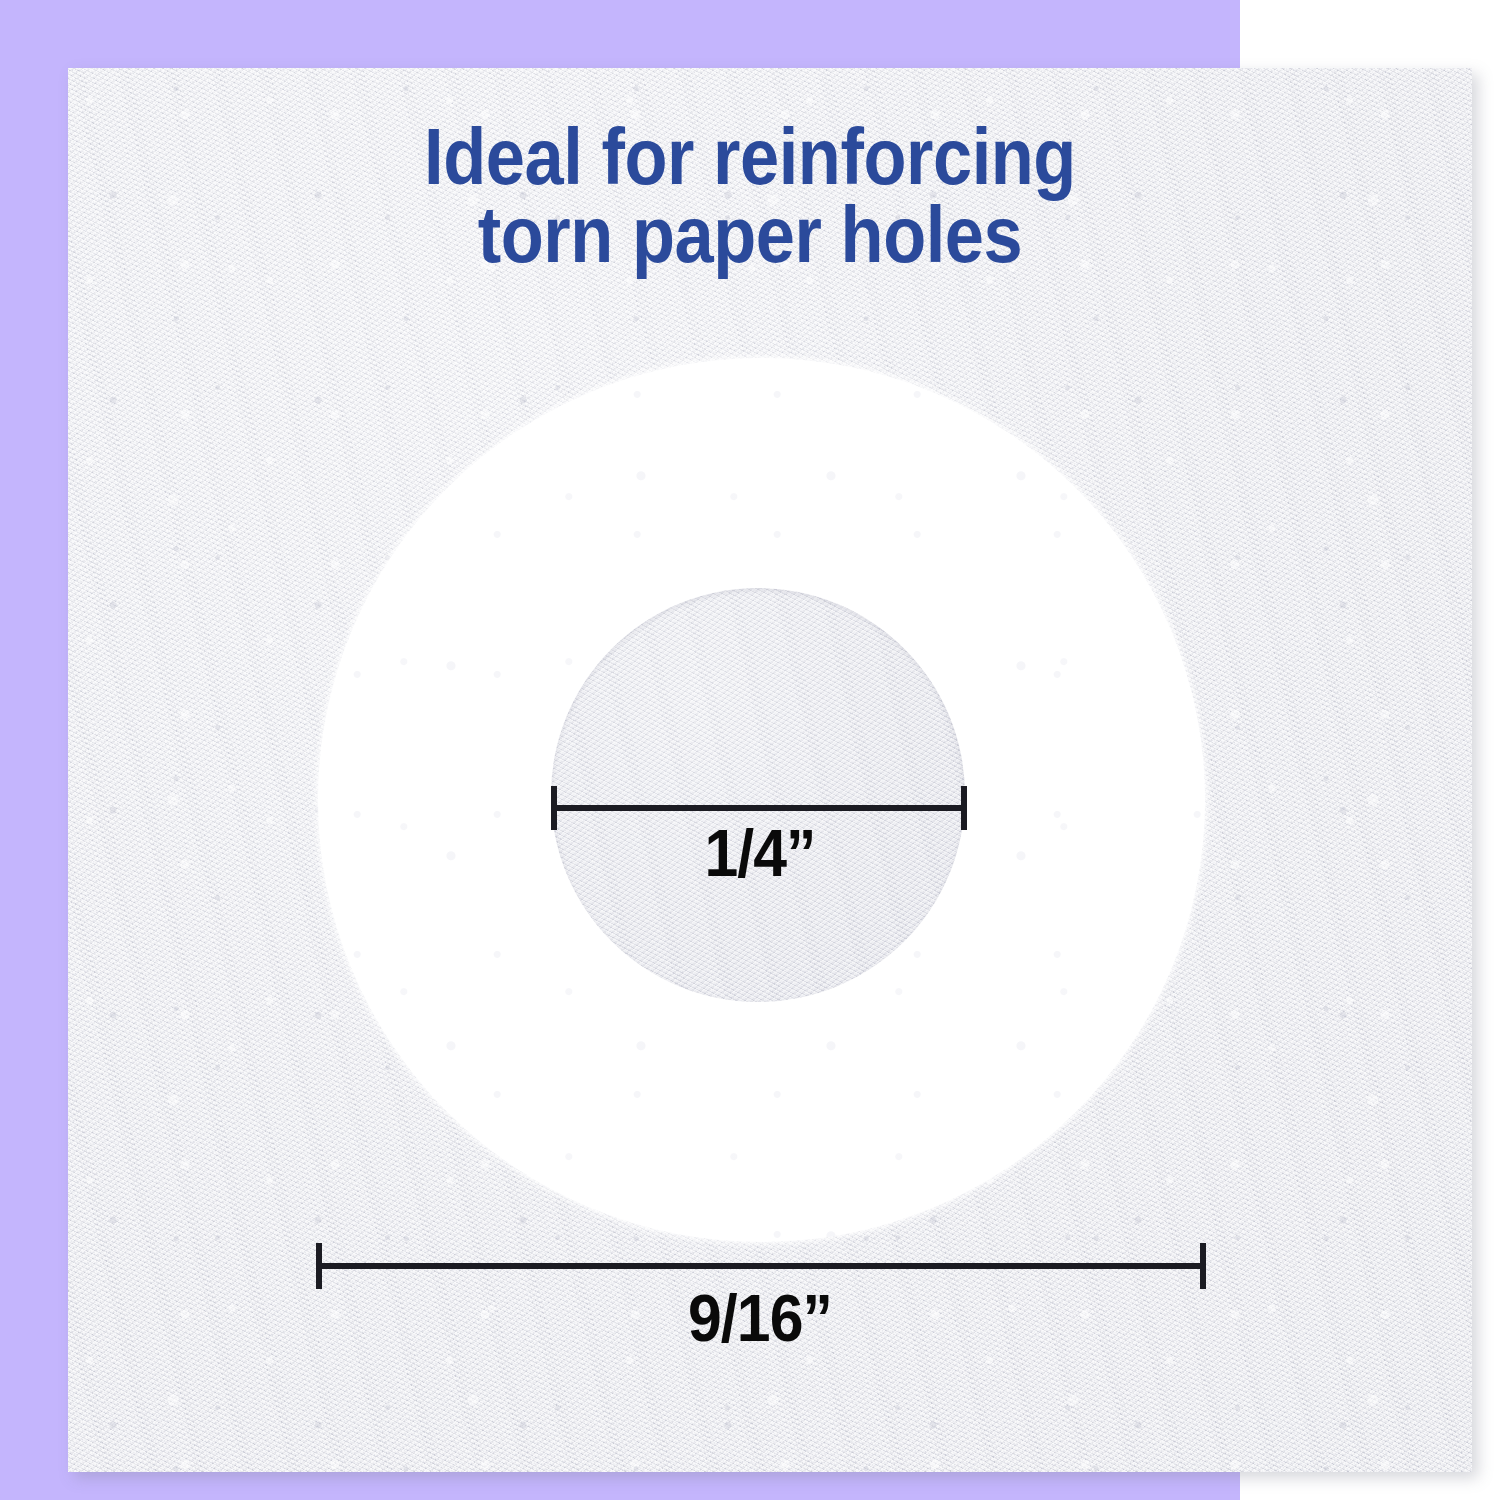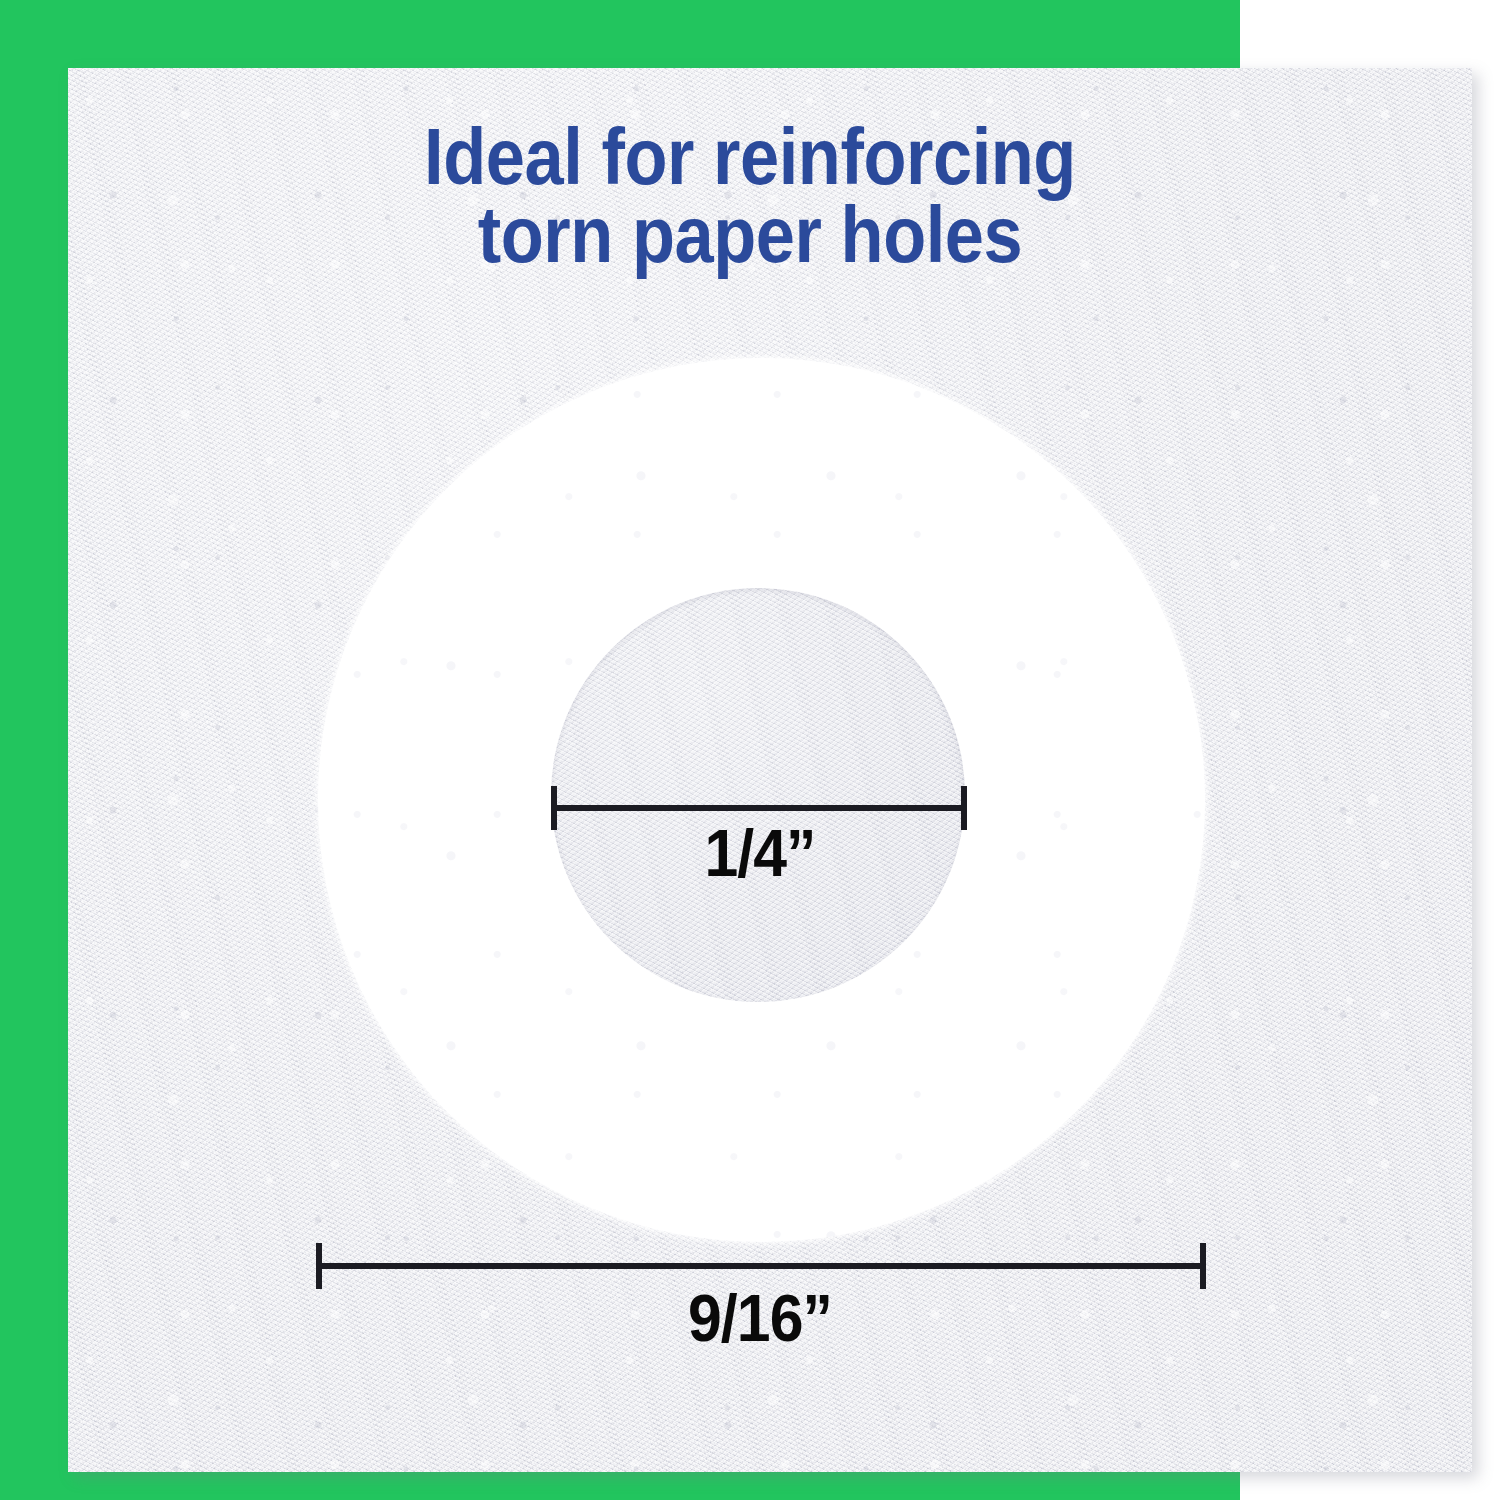--- a/index.html
+++ b/index.html
@@ -11,21 +11,21 @@
     width: 1500px;
     height: 1500px;
     font-family: "Liberation Sans", sans-serif;
     overflow: hidden;
   }
 
   #stage {
     position: relative;
     width: 1240px;
     height: 1500px;
-    background: #22c55e;
+    background: #c4b5fd;
   }
 
   
   #paper-panel {
     position: absolute;
     left: 68px;
     top: 68px;
     width: 1404px;
     height: 1404px;
     background-color: #e3e4eb;

